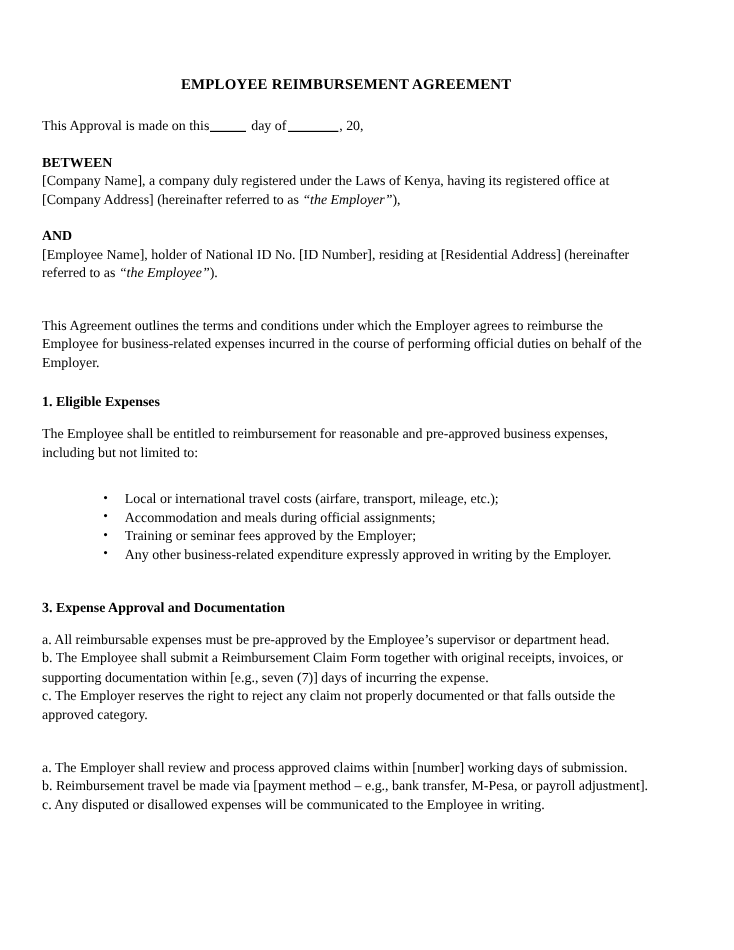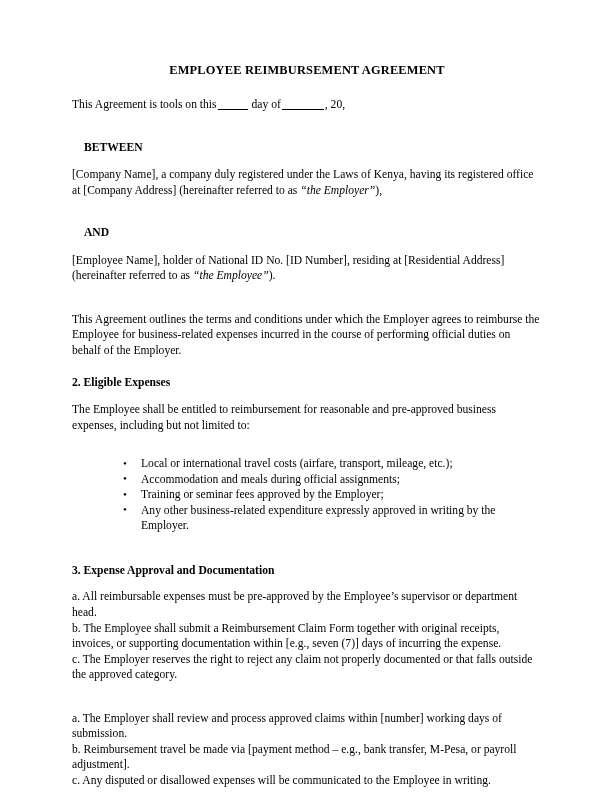--- a/index.html
+++ b/index.html
@@ -13,21 +13,21 @@
     font-family: "Liberation Serif", "DejaVu Serif", serif;
     color: #000000;
     -webkit-font-smoothing: antialiased;
   }
   .page {
     position: relative;
     width: 612px;
     height: 724px;
     background: #ffffff;
     box-sizing: border-box;
-    padding: 62px 70px 0 72px;
+    padding: 62px 70px 0 35px;
   }
   .doc-title {
     text-align: center;
     font-weight: bold;
     font-size: 12.4px;
     letter-spacing: 0.18px;
     margin: 0 0 19px 0;
     line-height: 1.3;
   }
   .para {
@@ -42,21 +42,21 @@
   .heading {
     font-size: 11.6px;
     font-weight: bold;
     line-height: 1.34;
     margin: 0;
   }
   .label-bold {
     font-size: 11.6px;
     font-weight: bold;
     line-height: 1.34;
-    margin: 12px;
+    margin: 0;
   }
   .italic { font-style: italic; }
   .blank-short {
     display: inline-block;
     width: 30px;
     border-bottom: 1px solid #000;
     vertical-align: -2px;
     margin: 0 1px;
   }
   .blank-long {
@@ -85,40 +85,40 @@
     font-size: 11px;
   }
 </style>
 </head>
 <body>
 
 <div class="page">
 
   <div class="doc-title">EMPLOYEE REIMBURSEMENT AGREEMENT</div>
 
-  <p class="para"><span>This Agreement is tools on this</span><span class="blank-short"></span> <span>day of</span><span class="blank-long"></span><span>, 20,</span></p>
+  <p class="para"><span>This Approval is made on this</span><span class="blank-short"></span> <span>day of</span><span class="blank-long"></span><span>, 20,</span></p>
 
   <div class="gap-md"></div>
 
   <p class="label-bold">BETWEEN</p>
   <p class="para"><span>[Company Name], a company duly registered under the Laws of Kenya, having its registered office at [Company Address] (hereinafter referred to as </span><span class="italic">“the Employer”</span><span>),</span></p>
 
   <div class="gap-md"></div>
 
   <p class="label-bold">AND</p>
   <p class="para"><span>[Employee Name], holder of National ID No. [ID Number], residing at [Residential Address] (hereinafter referred to as </span><span class="italic">“the Employee”</span><span>).</span></p>
 
   <div class="gap-lg"></div>
 
   <div class="gap-sm"></div>
   <p class="para">This Agreement outlines the terms and conditions under which the Employer agrees to reimburse the Employee for business-related expenses incurred in the course of performing official duties on behalf of the Employer.</p>
 
   <div class="gap-lg"></div>
 
-  <p class="heading">2. Eligible Expenses</p>
+  <p class="heading">1. Eligible Expenses</p>
   <div class="gap-sm"></div>
   <p class="para">The Employee shall be entitled to reimbursement for reasonable and pre-approved business expenses, including but not limited to:</p>
   <div class="gap-sm"></div>
   <ul class="bullets">
     <li>Local or international travel costs (airfare, transport, mileage, etc.);</li>
     <li>Accommodation and meals during official assignments;</li>
     <li>Training or seminar fees approved by the Employer;</li>
     <li>Any other business-related expenditure expressly approved in writing by the Employer.</li>
   </ul>
 

